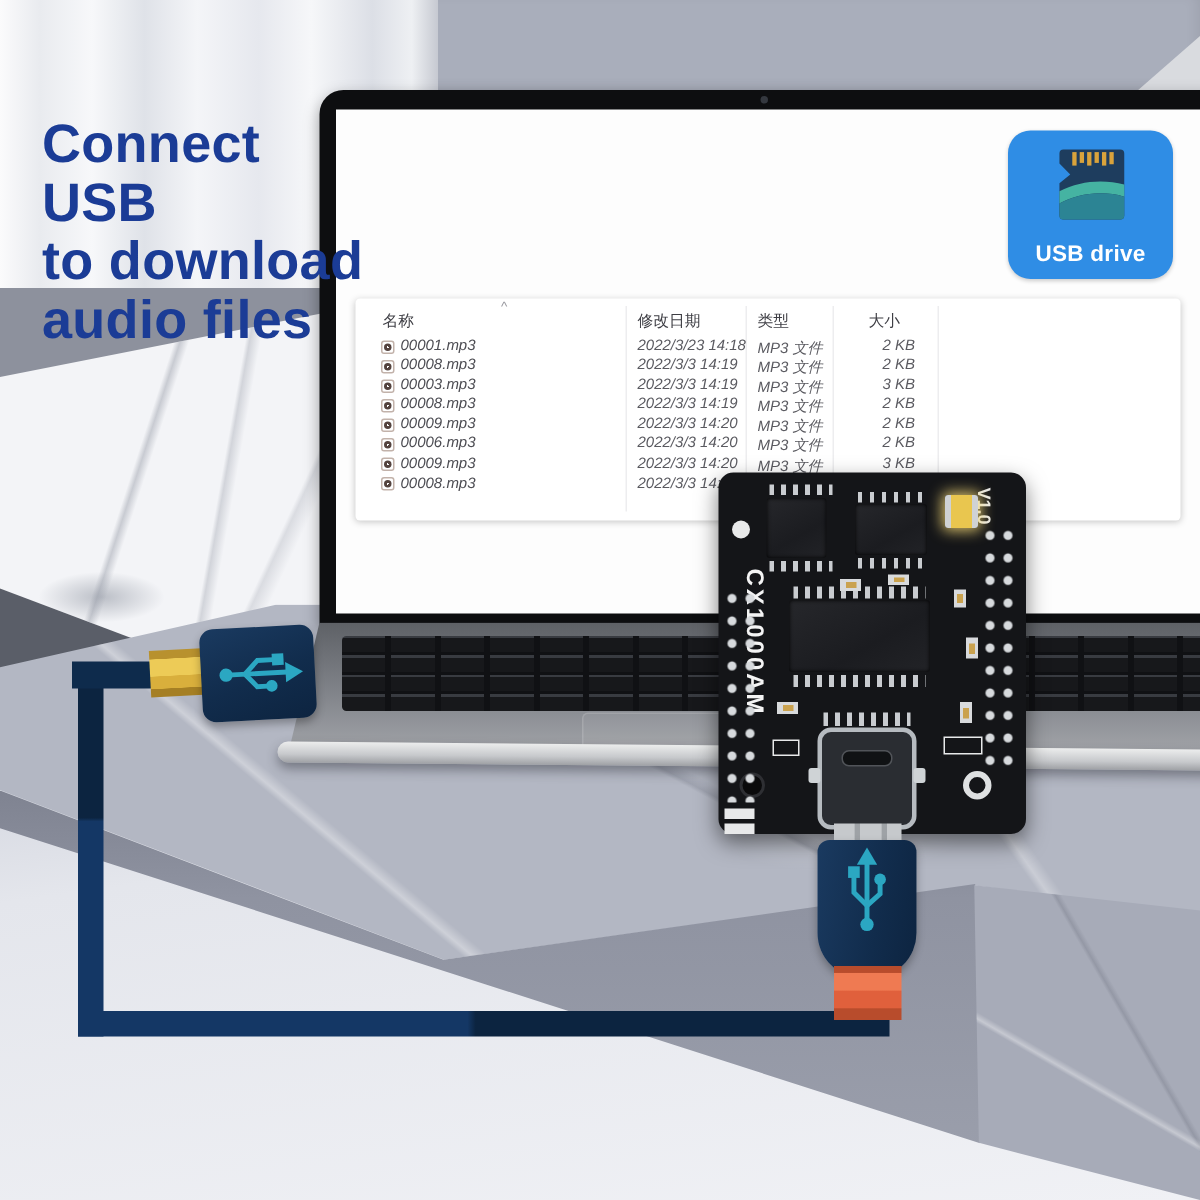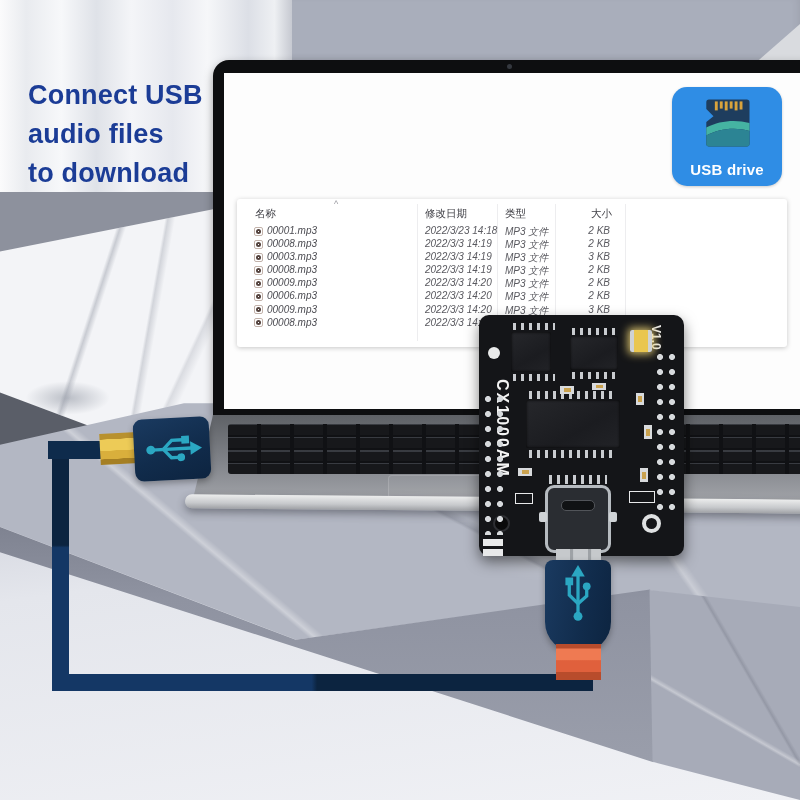--- a/index.html
+++ b/index.html
@@ -140,21 +140,21 @@
   .plug-bottom{left:545px;top:560px;width:66px;height:92px;
     border-radius:8px 8px 30px 30px;
     background:linear-gradient(100deg,#1a3a60 0%,#112c4c 60%,#0d2440 100%);
     box-shadow:0 3px 6px rgba(0,0,0,.3);}
   .conn-orange{left:556px;top:644px;width:45px;height:36px;
     background:linear-gradient(180deg,#b84c2c 0 12%,#ef7a52 13% 45%,#e0603c 46% 78%,#b84c2c 79%);}
   .plug-left svg{position:absolute;left:8px;top:11px;}
   .plug-bottom svg{position:absolute;left:2px;top:14px;transform:rotate(-90deg);}
 
   
-  .headline{left:28px;top:76px;width:230px;color:#1b3c96;font-size:27px;
+  .headline{left:28px;top:76px;width:230px;color:#1b3c96;font-size:36px;
     font-weight:bold;line-height:39px;letter-spacing:.2px;}
 </style>
 </head>
 <body>
 
 <div id="canvas">
 
   <div class="abs floor"></div>
   <div class="abs wall-top"></div>
   <div class="abs wall-corner"></div>
@@ -193,21 +193,21 @@
 
   <div class="abs panel">
     <div class="col-line" style="left:180px"></div>
     <div class="col-line" style="left:260px"></div>
     <div class="col-line" style="left:318px"></div>
     <div class="col-line" style="left:388px"></div>
     <div class="sort-caret">^</div>
     <div class="hdr" style="left:18px">名称</div>
     <div class="hdr" style="left:188px">修改日期</div>
     <div class="hdr" style="left:268px">类型</div>
-    <div class="hdr" style="left:354px">大小</div>
+    <div class="hdr" style="left:342px">大小</div>
     <div class="rows">
         <div class="frow">
     <span class="ficon"></span>
     <span class="fcell fname">00001.mp3</span>
     <span class="fcell fdate">2022/3/23 14:18</span>
     <span class="fcell ftype">MP3 文件</span>
     <span class="fcell fsize">2 KB</span>
   </div>
         <div class="frow">
     <span class="ficon"></span>
@@ -325,17 +325,17 @@
       <circle cx="9" cy="20" r="4.6" fill="#2ba7c2"></circle>
       <polygon points="50,13 62,20 50,27" fill="#2ba7c2"></polygon>
       <rect x="41" y="7" width="8" height="8" fill="#2ba7c2"></rect>
       <circle cx="40" cy="29" r="4" fill="#2ba7c2"></circle>
     </svg>
   </div>
   <div class="abs conn-orange"></div>
 
   <div class="abs headline">
     <div>Connect USB</div>
+    <div>to download</div>
     <div>audio files</div>
-    <div>to download</div>
   </div>
 
 </div>
 
 </body></html>

